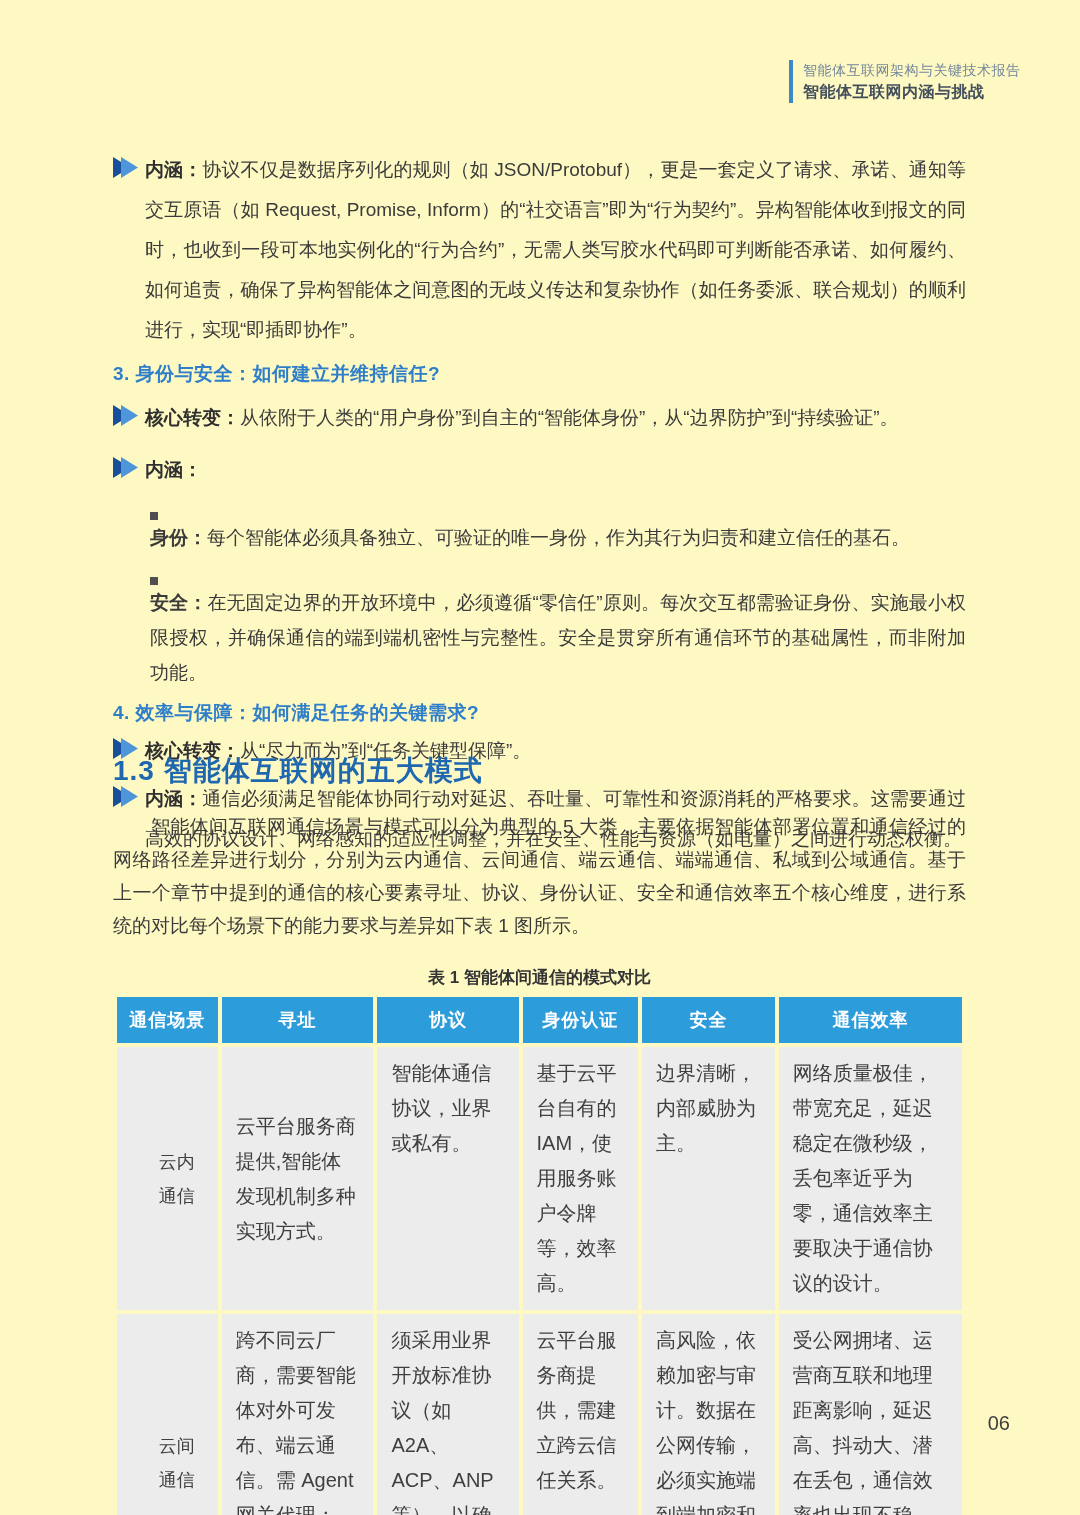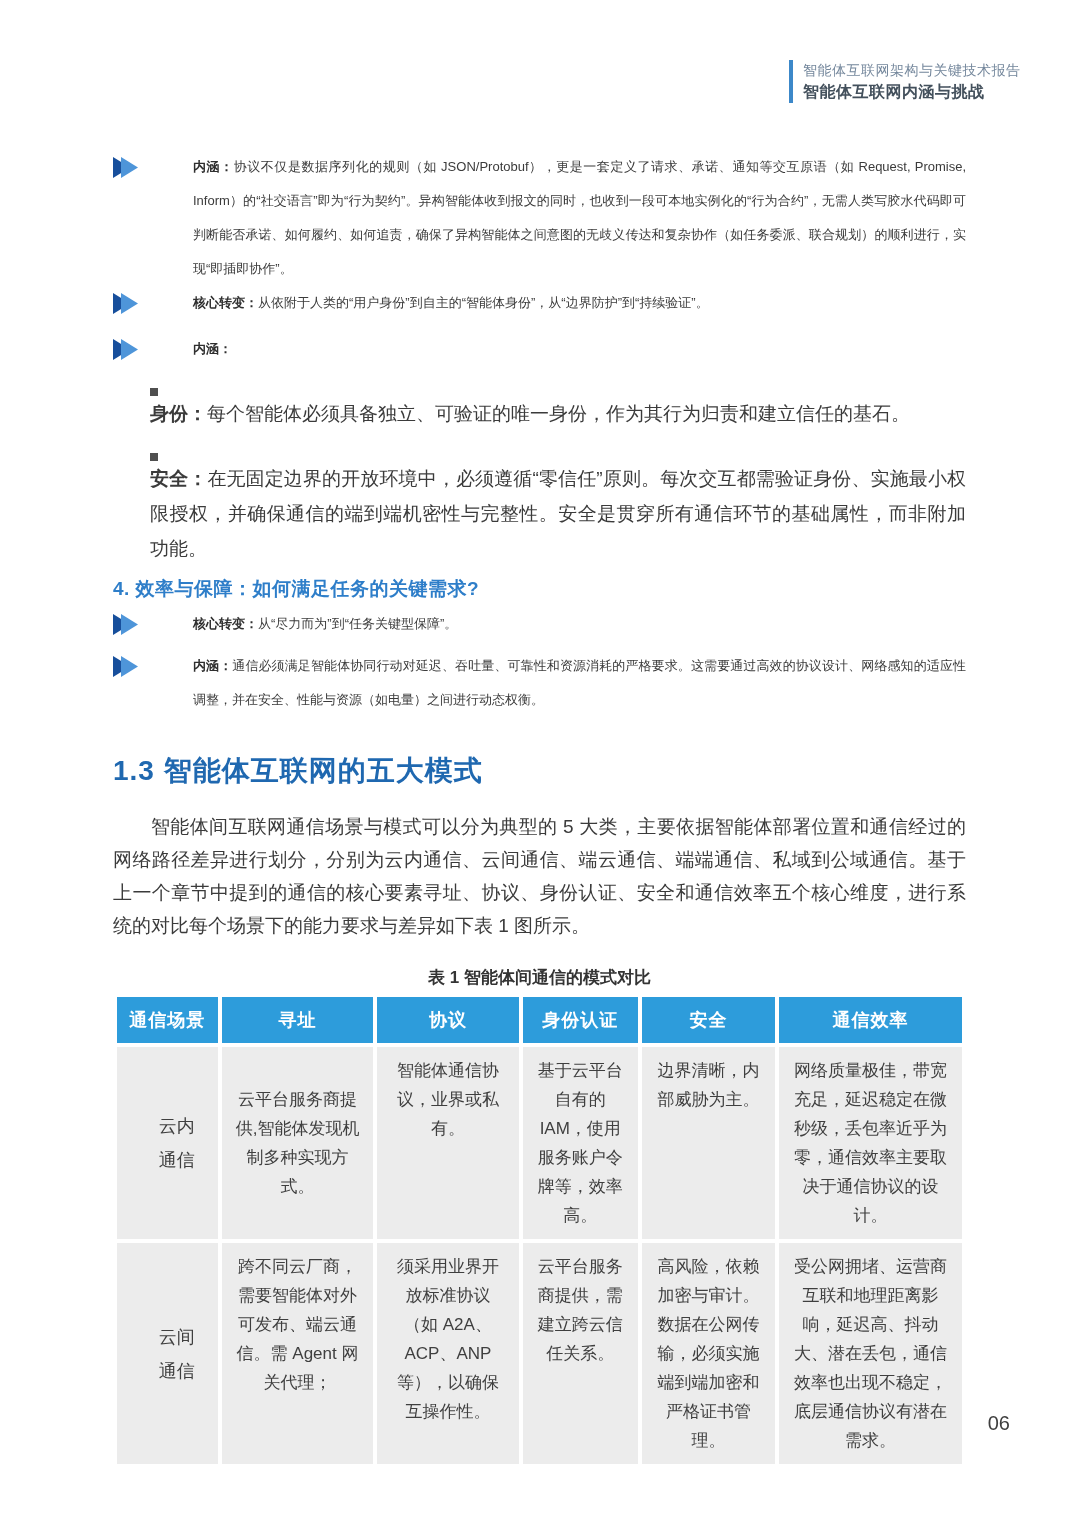--- a/index.html
+++ b/index.html
@@ -1,40 +1,40 @@
 <!DOCTYPE html>
 <html><head>
 <meta charset="utf-8">
 <style>
   * { margin:0; padding:0; box-sizing:border-box; }
   html,body { background:#e9e9e9; }
   .page {
     position:relative; width:1080px; height:1515px; margin:0 auto;
-    background:#ffffff; overflow:hidden;
+    background:#fef9c3; overflow:hidden;
     font-family:"Liberation Sans","DejaVu Sans",sans-serif;
     color:#3b3b3b;
   }
   
   .doc-header { position:absolute; left:789px; top:60px; display:flex; align-items:stretch; }
   .header-bar { width:4px; background:#3c88c9; margin-right:10px; }
   .header-text { line-height:1.45; }
   .header-line1 { font-size:14px; color:#74879c; letter-spacing:0.5px; }
   .header-line2 { font-size:16px; font-weight:bold; color:#43505c; letter-spacing:0.5px; }
 
   
   .content-a { position:absolute; left:113px; top:150px; width:853px; }
   .content-b { position:absolute; left:113px; top:752px; width:853px; }
 
   .bullet { display:flex; align-items:flex-start; }
   .arrow-icon { position:relative; flex:none; width:32px; height:22px; margin-top:7px; }
   .arrow-icon .tri { position:absolute; top:0; width:17px; height:21px;
     clip-path:polygon(0 0,100% 50%,0 100%); }
   .tri-light { left:8px; background:#4e95d9; }
   .tri-dark  { left:0;  background:#174f9c; }
-  .bullet p { flex:1; font-size:13px; line-height:34px; text-align:justify; color:#3b3b3b;margin-left:48px; }
+  .bullet p { flex:1; font-size:19px; line-height:40px; text-align:justify; color:#3b3b3b; }
   .bullet p b { color:#2f2f2f; }
 
   .sub-bullet { display:flex; align-items:flex-start; margin-left:37px;flex-direction:column; }
   .square-icon { flex:none; width:8px; height:8px; background:#4f4f4f; margin:14px 20px 0 0; }
   .sub-bullet p { flex:1; font-size:19px; line-height:35px; text-align:justify; }
 
   .num-heading { font-size:19px; font-weight:bold; color:#2e7ec9; letter-spacing:0.5px; }
   .h3x { margin:11px 0 11px 0; }
   .h4x { margin:10px 0 5px 0; }
   .gap8  { height:8px; }
@@ -44,22 +44,22 @@
   .intro { margin-top:20px; font-size:19px; line-height:33px; text-align:justify;
            text-indent:2em; color:#3b3b3b; }
   .table-caption { margin-top:24px; text-align:center; font-size:17px; font-weight:bold; color:#343434; }
 
   table.cmp { width:100%; margin-top:4px; border-collapse:separate; border-spacing:4px; }
   table.cmp th {
     background:#2d9cdb; color:#ffffff; font-size:18px; font-weight:bold;
     padding:11px 6px; text-align:center; letter-spacing:1px;
   }
   table.cmp td {
-    background:#ececec; color:#3f3f3f; font-size:17px; line-height:29px;
-    padding:9px 14px; vertical-align:top; text-align:center;
+    background:#ececec; color:#3f3f3f; font-size:20px; line-height:35px;
+    padding:9px 14px; vertical-align:top; text-align:left;
   }
   table.cmp td.scene { text-align:center; vertical-align:middle; font-size:18px; line-height:34px;padding-left:33px; }
   table.cmp td.mid { vertical-align:middle; }
 
   .page-number { position:absolute; right:70px; top:1412px; font-size:20px; color:#3f3f3f; }
 </style>
 </head>
 <body>
 
 <div class="page">
@@ -75,20 +75,21 @@
   <div class="content-a">
 
     <div class="bullet">
       <span class="arrow-icon">
           <i class="tri tri-dark"></i>
           <i class="tri tri-light"></i>
         </span>
       <p><b>内涵：</b><span>协议不仅是数据序列化的规则（如 JSON/Protobuf），更是一套定义了请求、承诺、通知等交互原语（如 Request, Promise, Inform）的“社交语言”即为“行为契约”。异构智能体收到报文的同时，也收到一段可本地实例化的“行为合约”，无需人类写胶水代码即可判断能否承诺、如何履约、如何追责，确保了异构智能体之间意图的无歧义传达和复杂协作（如任务委派、联合规划）的顺利进行，实现“即插即协作”。</span></p>
     </div>
 
+    <h3 class="num-heading h3x">3. 身份与安全：如何建立并维持信任?</h3>
 
     <div class="bullet">
       <span class="arrow-icon">
           <i class="tri tri-dark"></i>
           <i class="tri tri-light"></i>
         </span>
       <p><b>核心转变：</b><span>从依附于人类的“用户身份”到自主的“智能体身份”，从“边界防护”到“持续验证”。</span></p>
     </div>
 
     <div class="gap12"></div>

